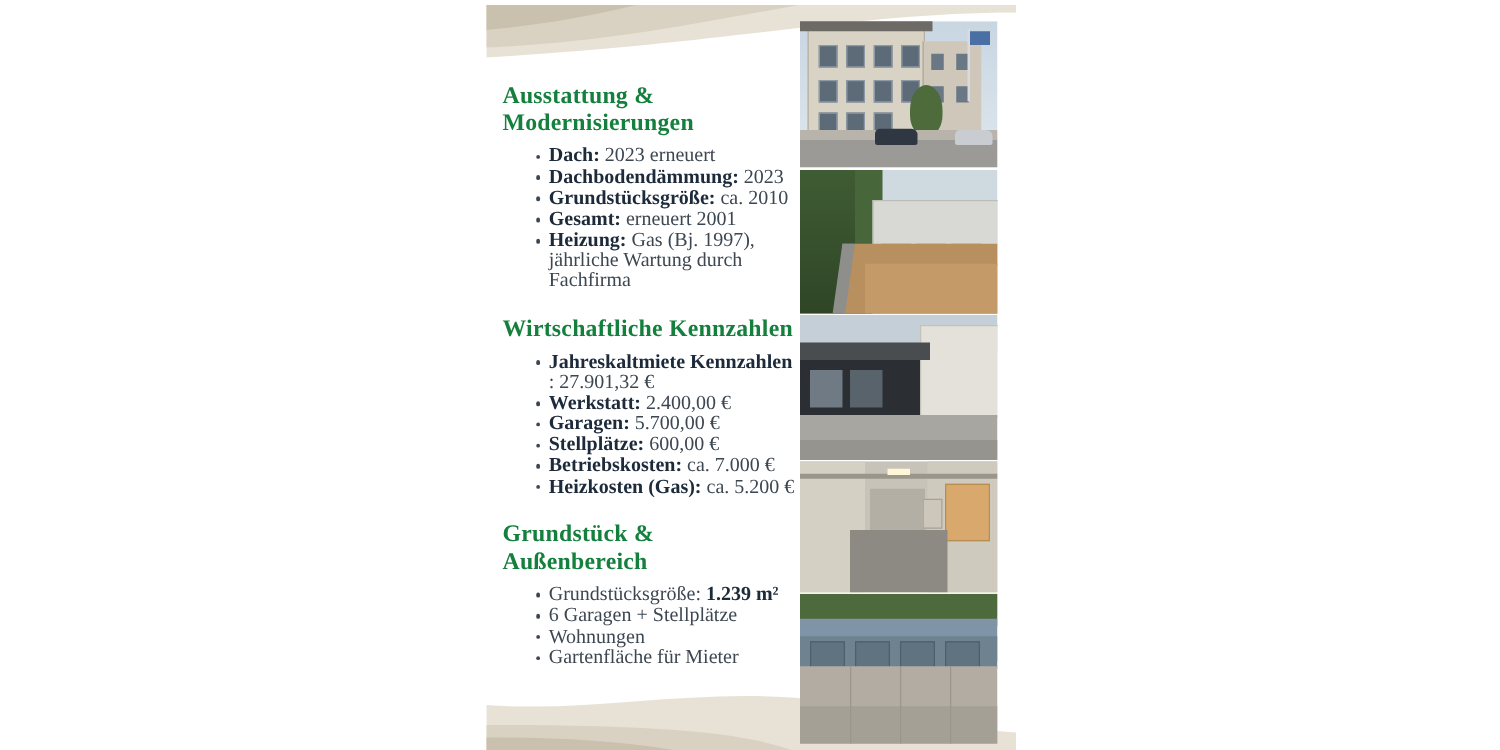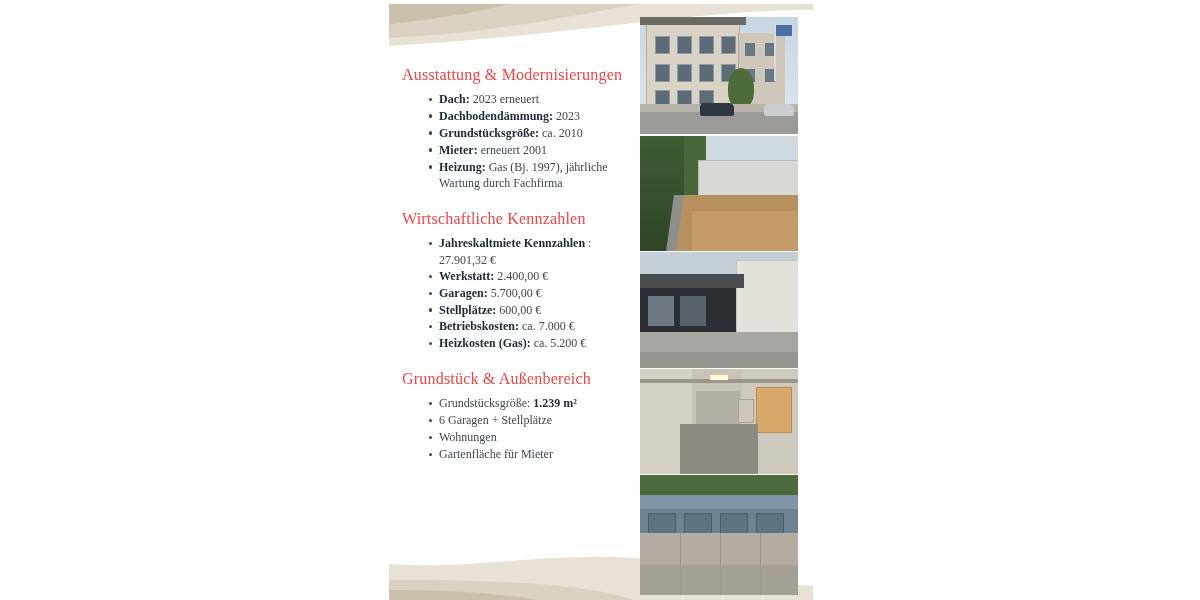--- a/index.html
+++ b/index.html
@@ -48,37 +48,37 @@
   
   .text-col {
     position: absolute;
     left: 13px;
     top: 62px;
     width: 240px;
   }
 
   h2.section-title {
     font-family: "Liberation Serif", serif;
-    font-size: 16px;
-    font-weight: normal;
-    color: #ef4444;
+    font-size: 19px;
+    font-weight: bold;
+    color: #15803d;
     margin: 0 0 7px 0;
     letter-spacing: 0.2px;
   }
   .section {
     margin-bottom: 19px;
   }
   ul.bullets {
     margin: 0;
     padding-left: 37px;
     list-style: none;
   }
   ul.bullets li {
     position: relative;
-    font-size: 12px;
+    font-size: 16px;
     line-height: 16.4px;
     color: #333f4d;
     margin-bottom: 0.5px;
   }
   ul.bullets li::before {
     content: "";
     position: absolute;
     left: -10px;
     top: 6.5px;
     width: 3.4px;
@@ -205,21 +205,21 @@
         </li>
         <li>
           <span class="lbl">Dachbodendämmung:</span>
           <span class="val">2023</span>
         </li>
         <li>
           <span class="lbl">Grundstücksgröße:</span>
           <span class="val">ca. 2010</span>
         </li>
         <li>
-          <span class="lbl">Mieter:</span>
+          <span class="lbl">Gesamt:</span>
           <span class="val">erneuert 2001</span>
         </li>
         <li>
           <span class="lbl">Heizung:</span>
           <span class="val">Gas (Bj. 1997), jährliche Wartung durch Fachfirma</span>
         </li>
       </ul>
     </div>
 
     <div class="section eco">

